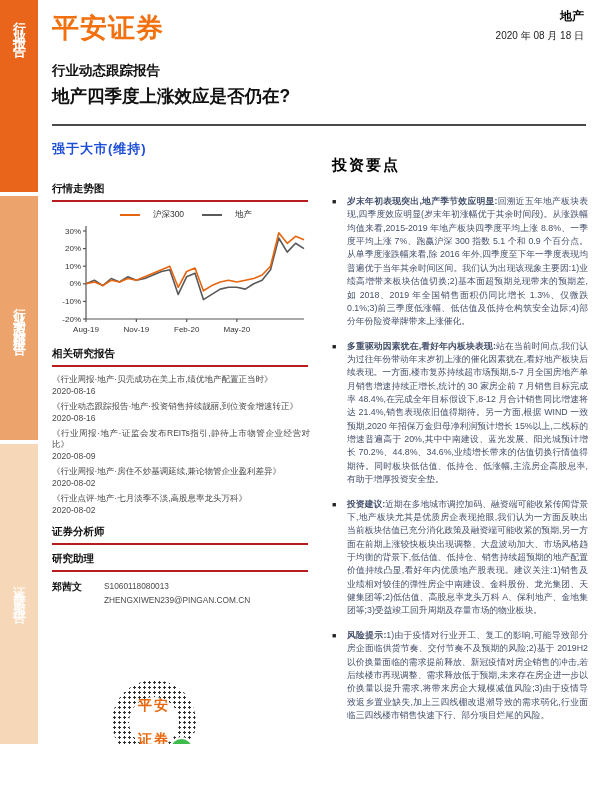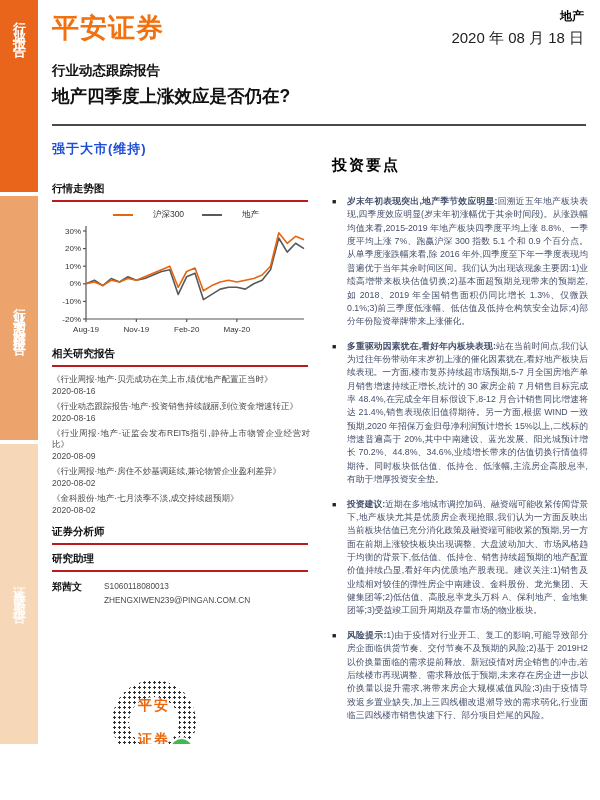--- a/index.html
+++ b/index.html
@@ -15,33 +15,33 @@
   .vtext{writing-mode:vertical-rl;text-orientation:upright;font-weight:bold;color:#fff;
          font-size:13px;letter-spacing:7px;}
   .sb-seg1 .vtext{padding-top:12px;}
   .sb-seg2 .vtext{font-size:12.5px;letter-spacing:5px;}
   .sb-seg3 .vtext{padding-top:132px;color:rgba(255,255,255,0.82);font-size:12.5px;letter-spacing:5px;}
 
   
   .logo{position:absolute;left:52px;top:10px;font-size:27px;font-weight:800;color:#F3700E;letter-spacing:1px;}
   .meta{position:absolute;right:16px;top:8px;text-align:right;}
   .industry{font-size:12px;font-weight:bold;color:#000;}
-  .date{font-size:15px;color:#222;margin-top:4px;}
+  .date{font-size:10px;color:#222;margin-top:4px;}
   .report-type{position:absolute;left:52px;top:62px;font-size:13.5px;font-weight:bold;color:#111;}
   .page-title{position:absolute;left:52px;top:84px;font-size:17.5px;font-weight:bold;color:#111;}
   .title-rule{position:absolute;left:52px;top:124px;width:534px;border-top:2px solid #4a4a4a;}
 
   
   .left-col{position:absolute;left:52px;top:140px;width:268px;}
   .rating{color:#1d4ed8;font-size:13px;font-weight:bold;letter-spacing:1px;margin-bottom:24px;}
   .section-h{font-size:10.5px;font-weight:bold;color:#111;border-bottom:2px solid #b91c1c;
              padding-bottom:4px;margin-bottom:7px;width:256px;}
   .legend{display:flex;justify-content:center;gap:18px;font-size:8.5px;color:#333;
           align-items:center;margin:4px 0 0 24px;width:220px;}
-  .legend-item{display:flex;align-items:center;gap:20px;}
+  .legend-item{display:flex;align-items:center;gap:13px;}
   .legend-swatch{display:inline-block;width:20px;height:2px;background:#888;}
   #trend-chart{display:block;}
   .tick{font-size:8px;fill:#333;}
   .axis{stroke:#555;stroke-width:1.2;}
   .reports{width:258px;font-size:8.5px;color:#4a4a4a;line-height:1.4;margin-bottom:8px;}
   .rpt{margin-bottom:3px;text-align:justify;}
   .rpt-date{display:block;}
   .person{display:flex;width:258px;margin:4px 0 10px 0;}
   .person-name{width:52px;font-size:10px;font-weight:bold;color:#111;flex:none;padding-top:1px;}
   .person-info{font-size:8.3px;color:#4a4a4a;line-height:1.75;word-break:break-all;}
@@ -150,21 +150,21 @@
       </div>
       <div class="rpt">
         <span>《行业周报·地产·证监会发布REITs指引,静待上市物管企业经营对比》</span>
         <span class="rpt-date">2020-08-09</span>
       </div>
       <div class="rpt">
         <span>《行业周报·地产·房住不炒基调延续,兼论物管企业盈利差异》</span>
         <span class="rpt-date">2020-08-02</span>
       </div>
       <div class="rpt">
-        <span>《金科股份·地产·七月淡季不淡,成交持续超预期》</span>
+        <span>《行业点评·地产·七月淡季不淡,高股息率龙头万科》</span>
         <span class="rpt-date">2020-08-02</span>
       </div>
     </div>
 
     <div class="section-h">证券分析师</div>
 
     <div class="section-h">研究助理</div>
     <div class="person">
       <div class="person-name">郑茜文</div>
       <div class="person-info">

